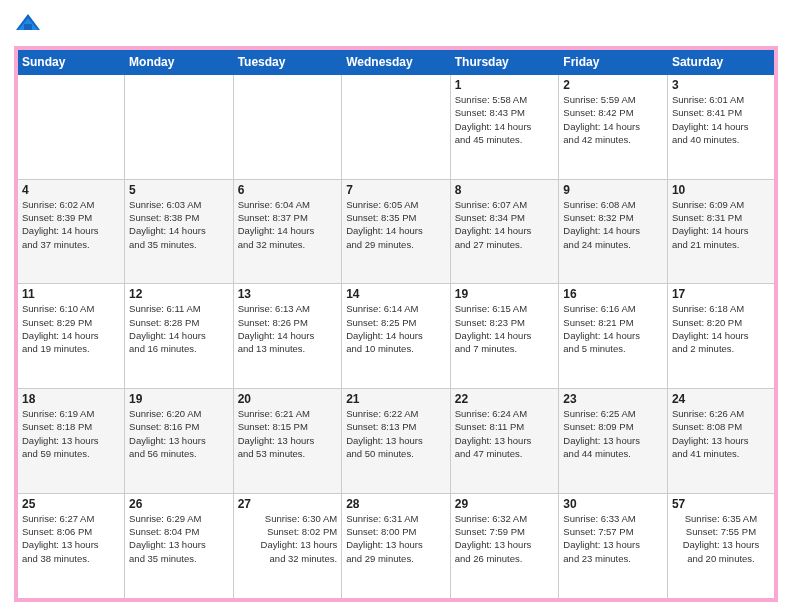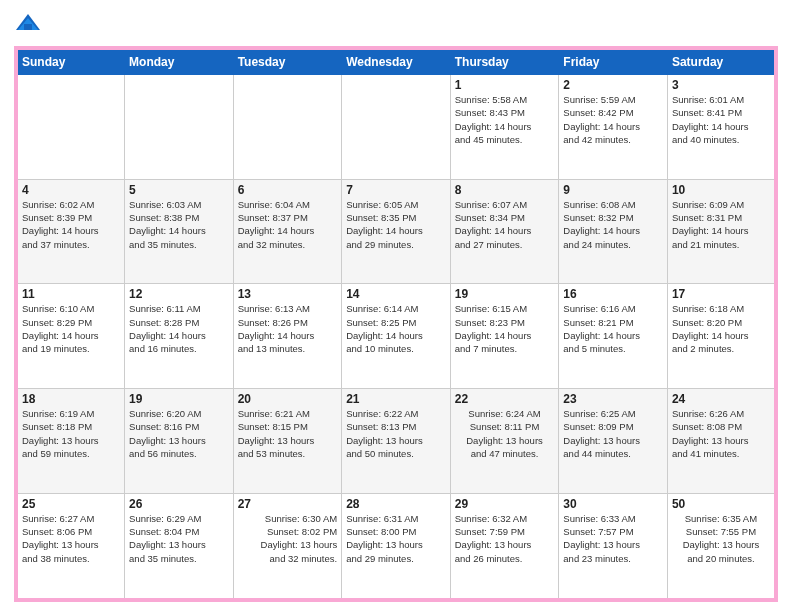--- a/index.html
+++ b/index.html
@@ -284,21 +284,21 @@
           </td>
           <td style="background: rgb(245, 245, 245);">
             <span class="day-num">21</span>
             <div class="day-info" style="white-space: pre-line;">Sunrise: 6:22 AM
 Sunset: 8:13 PM
 Daylight: 13 hours
 and 50 minutes.</div>
           </td>
           <td style="background: rgb(245, 245, 245);">
             <span class="day-num">22</span>
-            <div class="day-info" style="white-space: pre-line; text-align: center;">Sunrise: 6:24 AM
+            <div class="day-info" style="white-space: pre-line;">Sunrise: 6:24 AM
 Sunset: 8:11 PM
 Daylight: 13 hours
 and 47 minutes.</div>
           </td>
           <td style="background: rgb(245, 245, 245);">
             <span class="day-num">23</span>
             <div class="day-info" style="white-space: pre-line;">Sunrise: 6:25 AM
 Sunset: 8:09 PM
 Daylight: 13 hours
 and 44 minutes.</div>
@@ -348,21 +348,21 @@
 and 26 minutes.</div>
           </td>
           <td>
             <span class="day-num">30</span>
             <div class="day-info" style="white-space: pre-line;">Sunrise: 6:33 AM
 Sunset: 7:57 PM
 Daylight: 13 hours
 and 23 minutes.</div>
           </td>
           <td>
-            <span class="day-num">50</span>
+            <span class="day-num">57</span>
             <div class="day-info" style="white-space: pre-line; text-align: center;">Sunrise: 6:35 AM
 Sunset: 7:55 PM
 Daylight: 13 hours
 and 20 minutes.</div>
           </td>
         </tr>
       </tbody>
   </table>
 </div>
 

